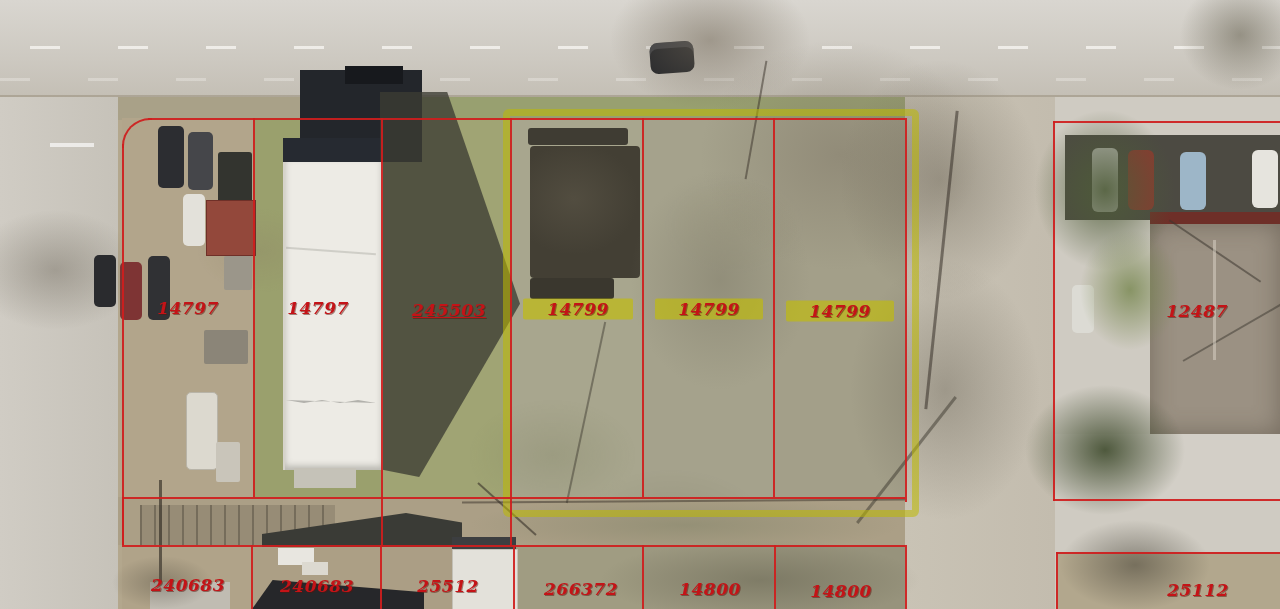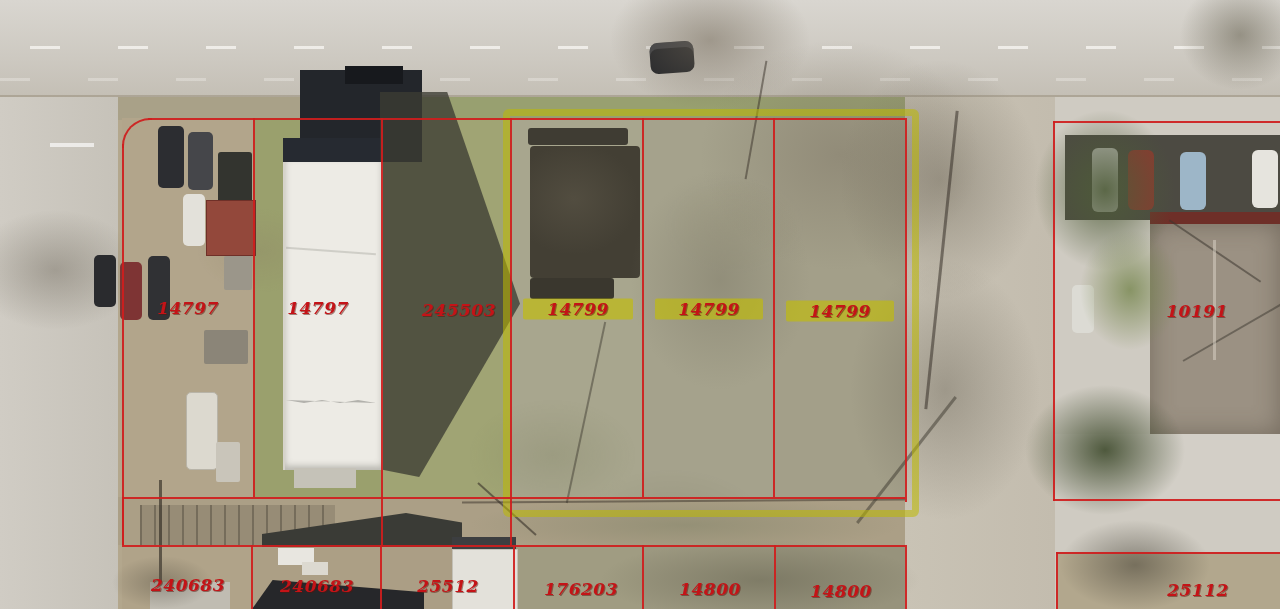--- a/index.html
+++ b/index.html
@@ -187,26 +187,26 @@
   <div class="hline" style="left:1053px;top:499px;width:227px;z-index:52;"></div>
   <div class="hline" style="left:1056px;top:552px;width:224px;z-index:52;"></div>
   <div class="vline" style="left:1056px;top:552px;height:57px;z-index:52;"></div>
 
   <div class="hlband" style="left:578px;top:309px;width:110px;height:21px;"></div>
   <div class="hlband" style="left:709px;top:309px;width:108px;height:21px;"></div>
   <div class="hlband" style="left:840px;top:311px;width:108px;height:21px;"></div>
 
   <span class="plabel" style="left:188px;top:308px;">14797</span>
   <span class="plabel" style="left:318px;top:308px;">14797</span>
-  <span class="plabel" style="left:459px;top:310px;">245503</span>
+  <span class="plabel" style="left:449px;top:310px;text-decoration:underline;">245503</span>
   <span class="plabel" style="left:578px;top:309px;">14799</span>
   <span class="plabel" style="left:709px;top:309px;">14799</span>
   <span class="plabel" style="left:840px;top:311px;">14799</span>
-  <span class="plabel" style="left:1197px;top:311px;">10191</span>
+  <span class="plabel" style="left:1197px;top:311px;">12487</span>
   <span class="plabel" style="left:188px;top:585px;">240683</span>
   <span class="plabel" style="left:317px;top:586px;">240683</span>
   <span class="plabel" style="left:448px;top:586px;">25512</span>
-  <span class="plabel" style="left:581px;top:589px;">176203</span>
+  <span class="plabel" style="left:581px;top:589px;">266372</span>
   <span class="plabel" style="left:710px;top:589px;">14800</span>
   <span class="plabel" style="left:841px;top:591px;">14800</span>
   <span class="plabel" style="left:1198px;top:590px;">25112</span>
 
 </div>
 
 </body></html>

